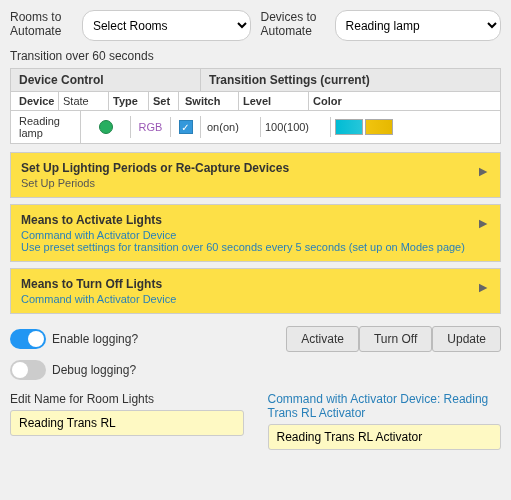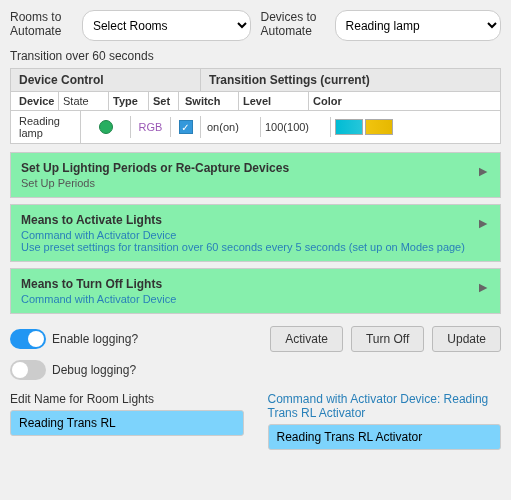--- a/index.html
+++ b/index.html
@@ -112,21 +112,21 @@
       border: 1px solid #aaa;
     }
     .swatch-yellow {
       width: 28px; height: 16px;
       background: linear-gradient(to right, #f1c40f, #e6b800);
       border: 1px solid #aaa;
     }
 
     
     .panel {
-      background: #86efac;
+      background: #fde047;
       border: 1px solid #ccc;
       padding: 8px 10px;
       margin-bottom: 6px;
       display: flex;
       align-items: flex-start;
       justify-content: space-between;
       cursor: pointer;
     }
     .panel-content { flex: 1; }
     .panel-title { font-size: 12px; font-weight: bold; color: #333; margin-bottom: 2px; }
@@ -154,21 +154,21 @@
       width: 16px; height: 16px;
       border-radius: 50%;
       background: white;
       position: absolute;
       top: 2px;
     }
     .toggle.on .toggle-knob { right: 2px; }
     .toggle.off .toggle-knob { left: 2px; }
     .toggle-label { font-size: 12px; }
 
-    .btn-group { display: flex; gap: 8px; margin-left: auto; }
+    .btn-group { display: flex; margin-left: auto; }
     .btn {
       padding: 5px 14px;
       font-size: 12px;
       border: 1px solid #bbb;
       background: #e8e8e8;
       border-radius: 3px;
       cursor: pointer;
       color: #333;
     }
 
@@ -182,21 +182,21 @@
     }
     .edit-group { display: flex; flex-direction: column; flex: 1; }
     .edit-group label { font-size: 12px; margin-bottom: 4px; }
     .edit-group .link-label { font-size: 12px; margin-bottom: 4px; }
     .edit-group .link-label span { color: #2980b9; }
     input[type="text"] {
       padding: 5px 8px;
       font-size: 12px;
       border: 1px solid #ccc;
       border-radius: 3px;
-      background: #7dd3fc;
+      background: #fef9c3;
       width: 100%;
     }
   </style>
 </head>
 <body>
 
 <div class="dropdowns-row">
   <div class="dropdown-group rooms">
     <label>Rooms to Automate</label>
     <select>

